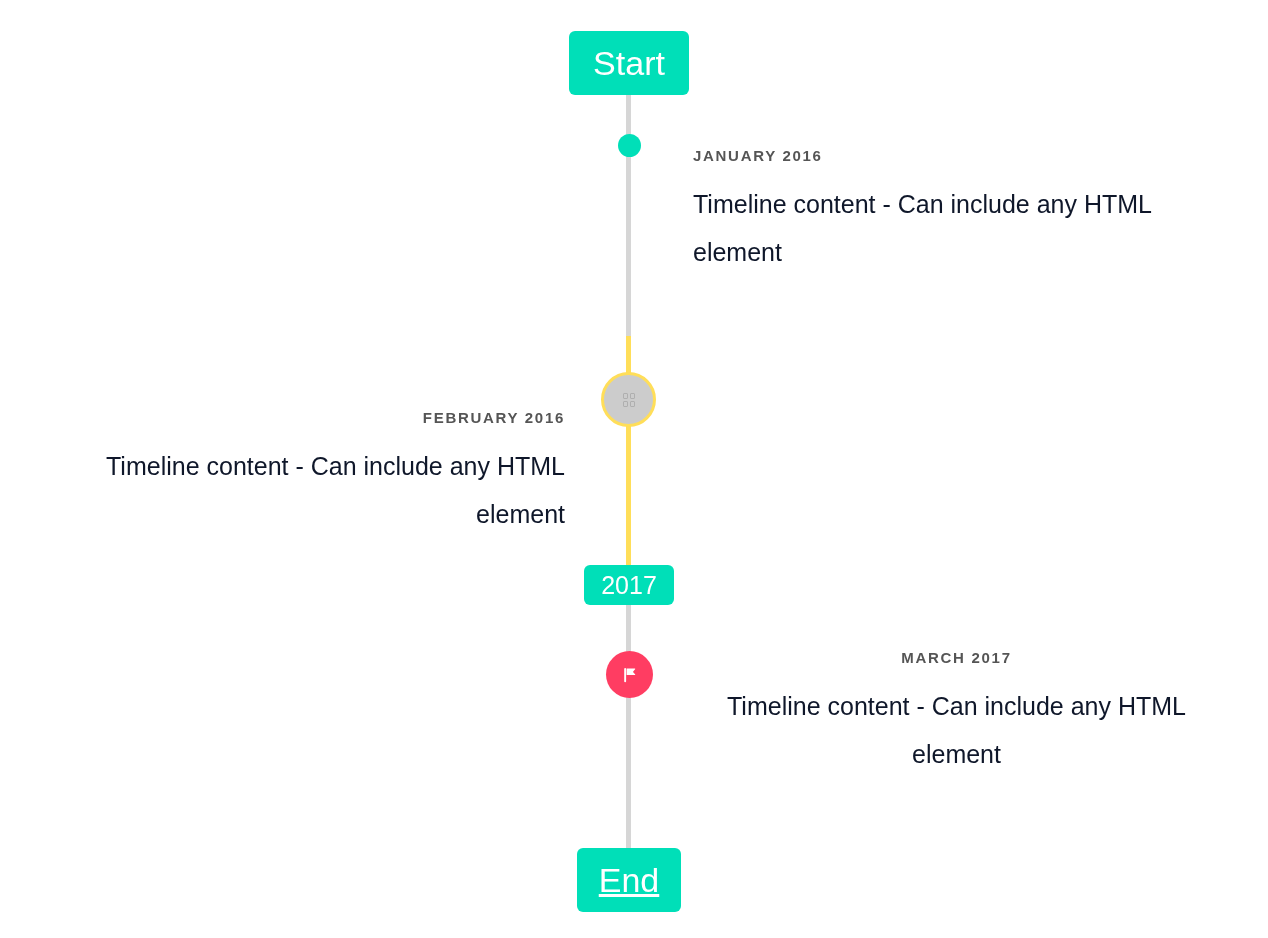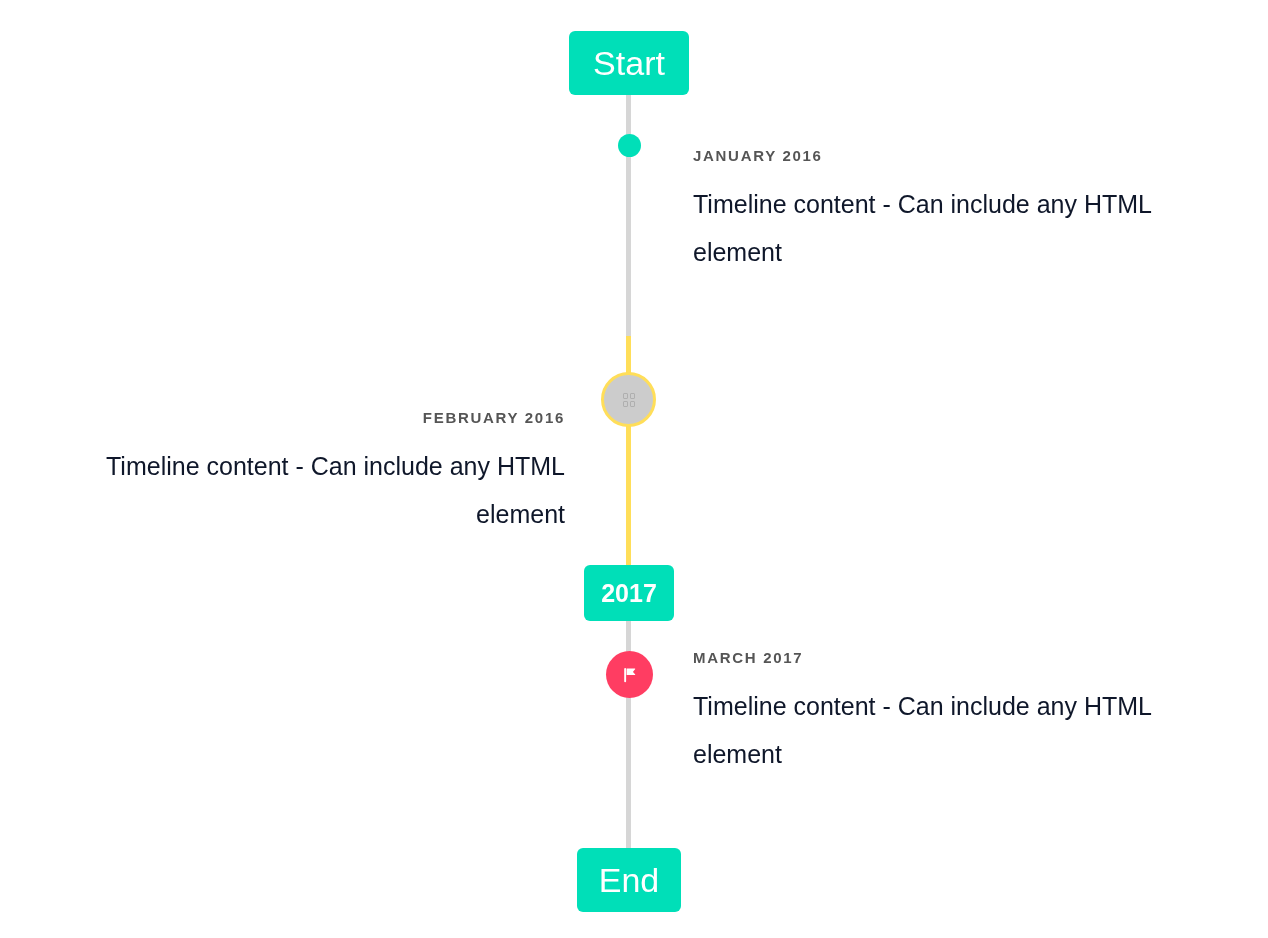--- a/index.html
+++ b/index.html
@@ -44,28 +44,28 @@
     z-index: 4;
     font-weight: 400;
   }
   .cap-start {
     left: 569px; top: 31px;
     width: 120px; height: 64px;
     font-size: 34px;
   }
   .cap-year {
     left: 584px; top: 565px;
-    width: 90px; height: 56px;
+    width: 90px; height: 40px;
     font-size: 25px;
-    font-weight: bold;
   }
   .cap-end {
     left: 577px; top: 848px;
     width: 104px; height: 64px;
     font-size: 34px;
+    text-decoration: underline;
   }
 
   
   .marker {
     position: absolute;
     z-index: 5;
     display: flex;
     align-items: center;
     justify-content: center;
     box-sizing: border-box;
@@ -107,21 +107,21 @@
   
   .entry {
     position: absolute;
     width: 527px;
   }
   .entry-right { left: 693px; text-align: left; }
   .entry-left  { left: 38px;  text-align: right; margin-top: 44px; }
 
   .entry-jan { top: 147px; }
   .entry-feb { top: 365px; }
-  .entry-mar { top: 649px; }
+  .entry-mar { top: 649px; text-align: center; }
 
   .entry-date {
     font-size: 15px;
     font-weight: bold;
     letter-spacing: 1.7px;
     color: #555555;
     text-transform: uppercase;
     margin: 0 0 15px 0;
     line-height: 1.2;
   }

